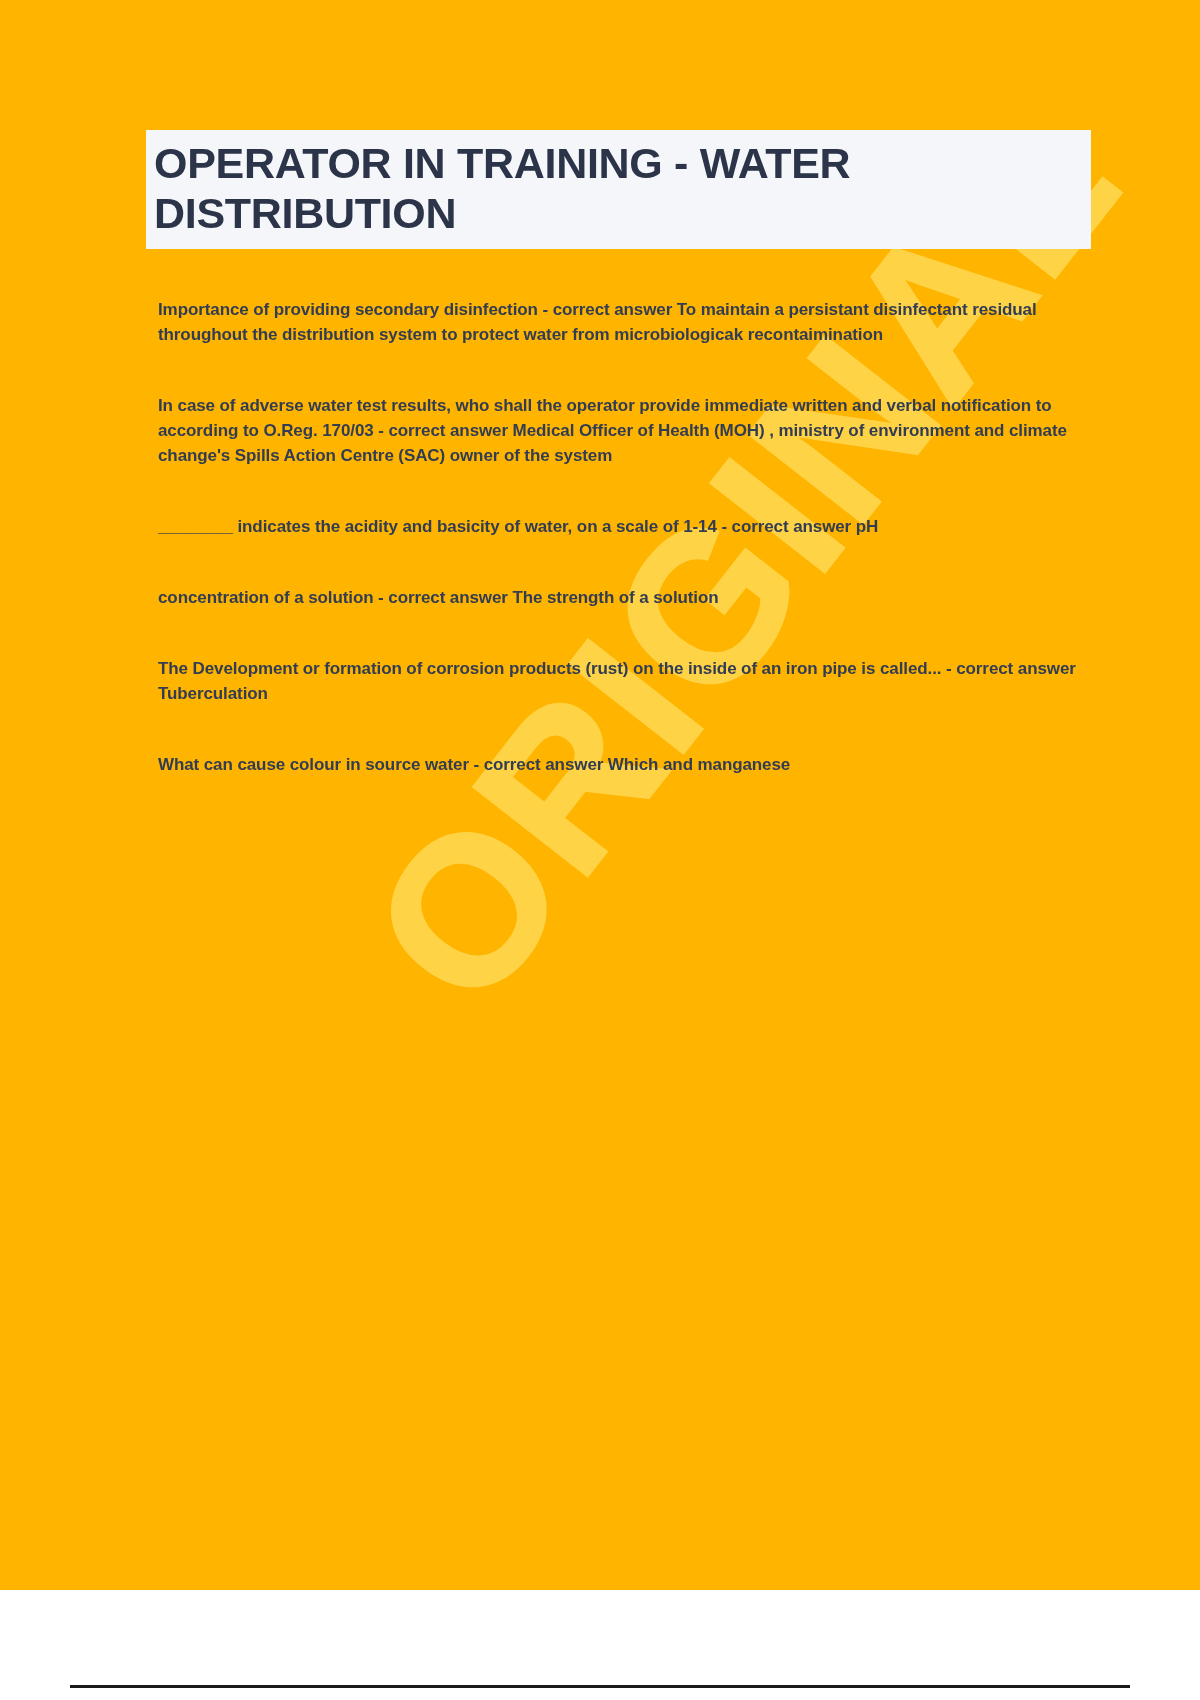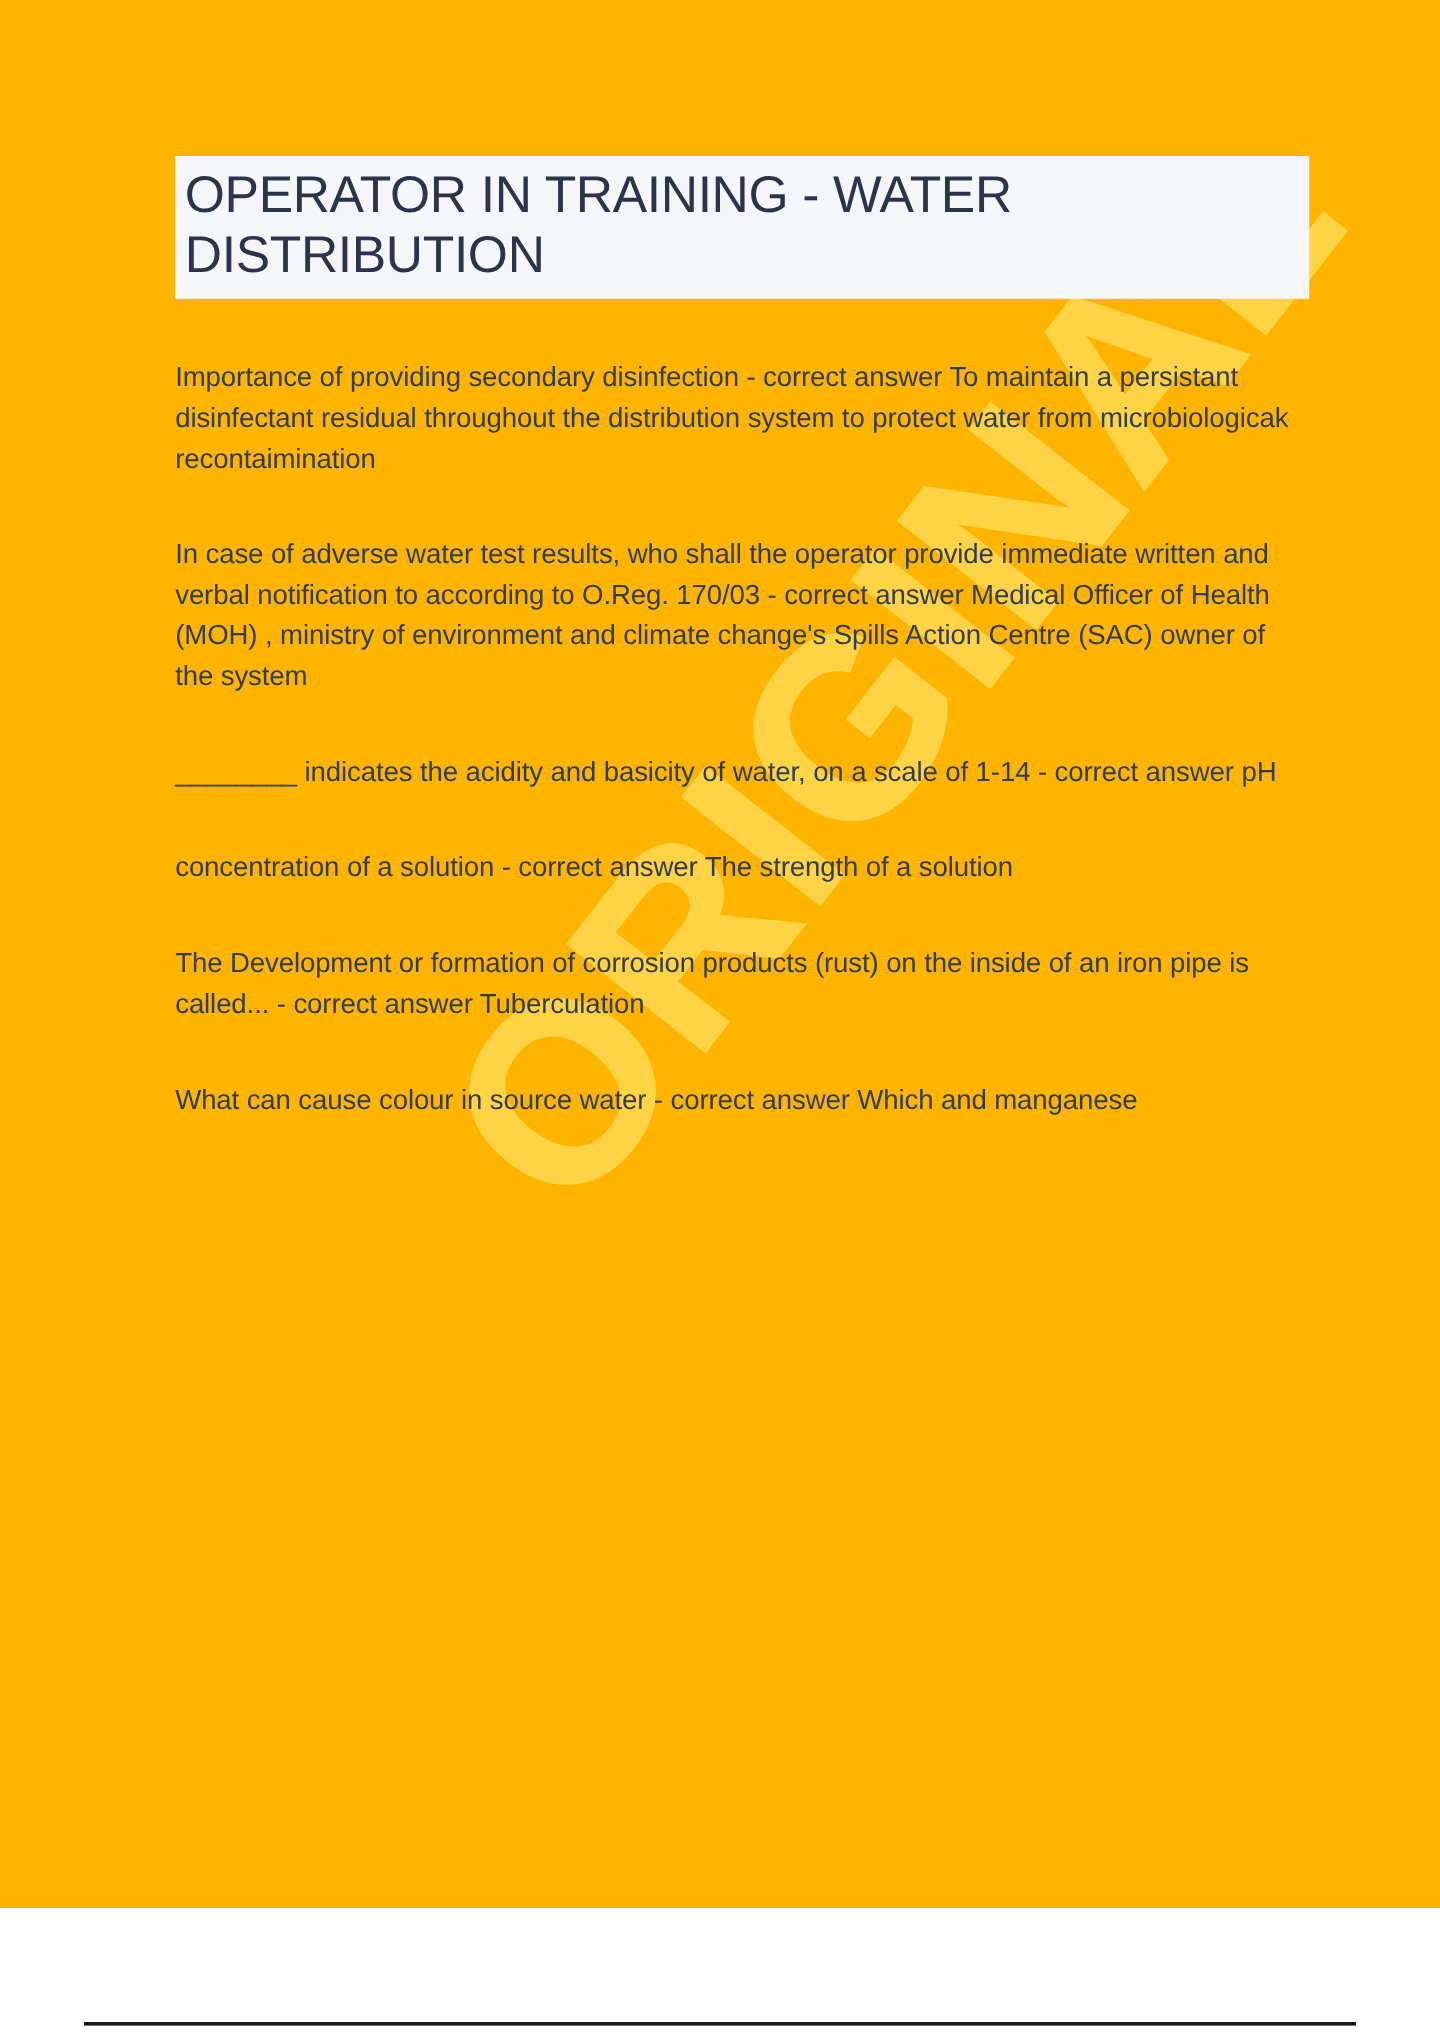--- a/index.html
+++ b/index.html
@@ -56,38 +56,38 @@
     position: absolute;
     left: 146px;
     top: 130px;
     width: 945px;
     background: #f4f6fa;
     padding: 8px 0 10px 0;
   }
   .title-text {
     font-size: 43px;
     line-height: 1.17;
-    font-weight: normal;
+    font-weight: bold;
     color: #2b3449;
     margin: 0;
     padding: 0 10px 0 8px;
     letter-spacing: -0.3px;
   }
   .content {
     position: absolute;
     left: 146px;
     top: 298px;
     width: 935px;
   }
   .qa-block {
-    font-size: 23px;
+    font-size: 17px;
     line-height: 1.47;
-    font-weight: normal;
+    font-weight: bold;
     color: #323c52;
-    margin: 0 0 46px 0;
+    margin: 0 0 46px 12px;
     position: relative;
     z-index: 2;
     letter-spacing: -0.1px;
   }
   .qa-block:last-child {
     margin-bottom: 0;
   }
   .footer-rule {
     position: absolute;
     left: 70px;

